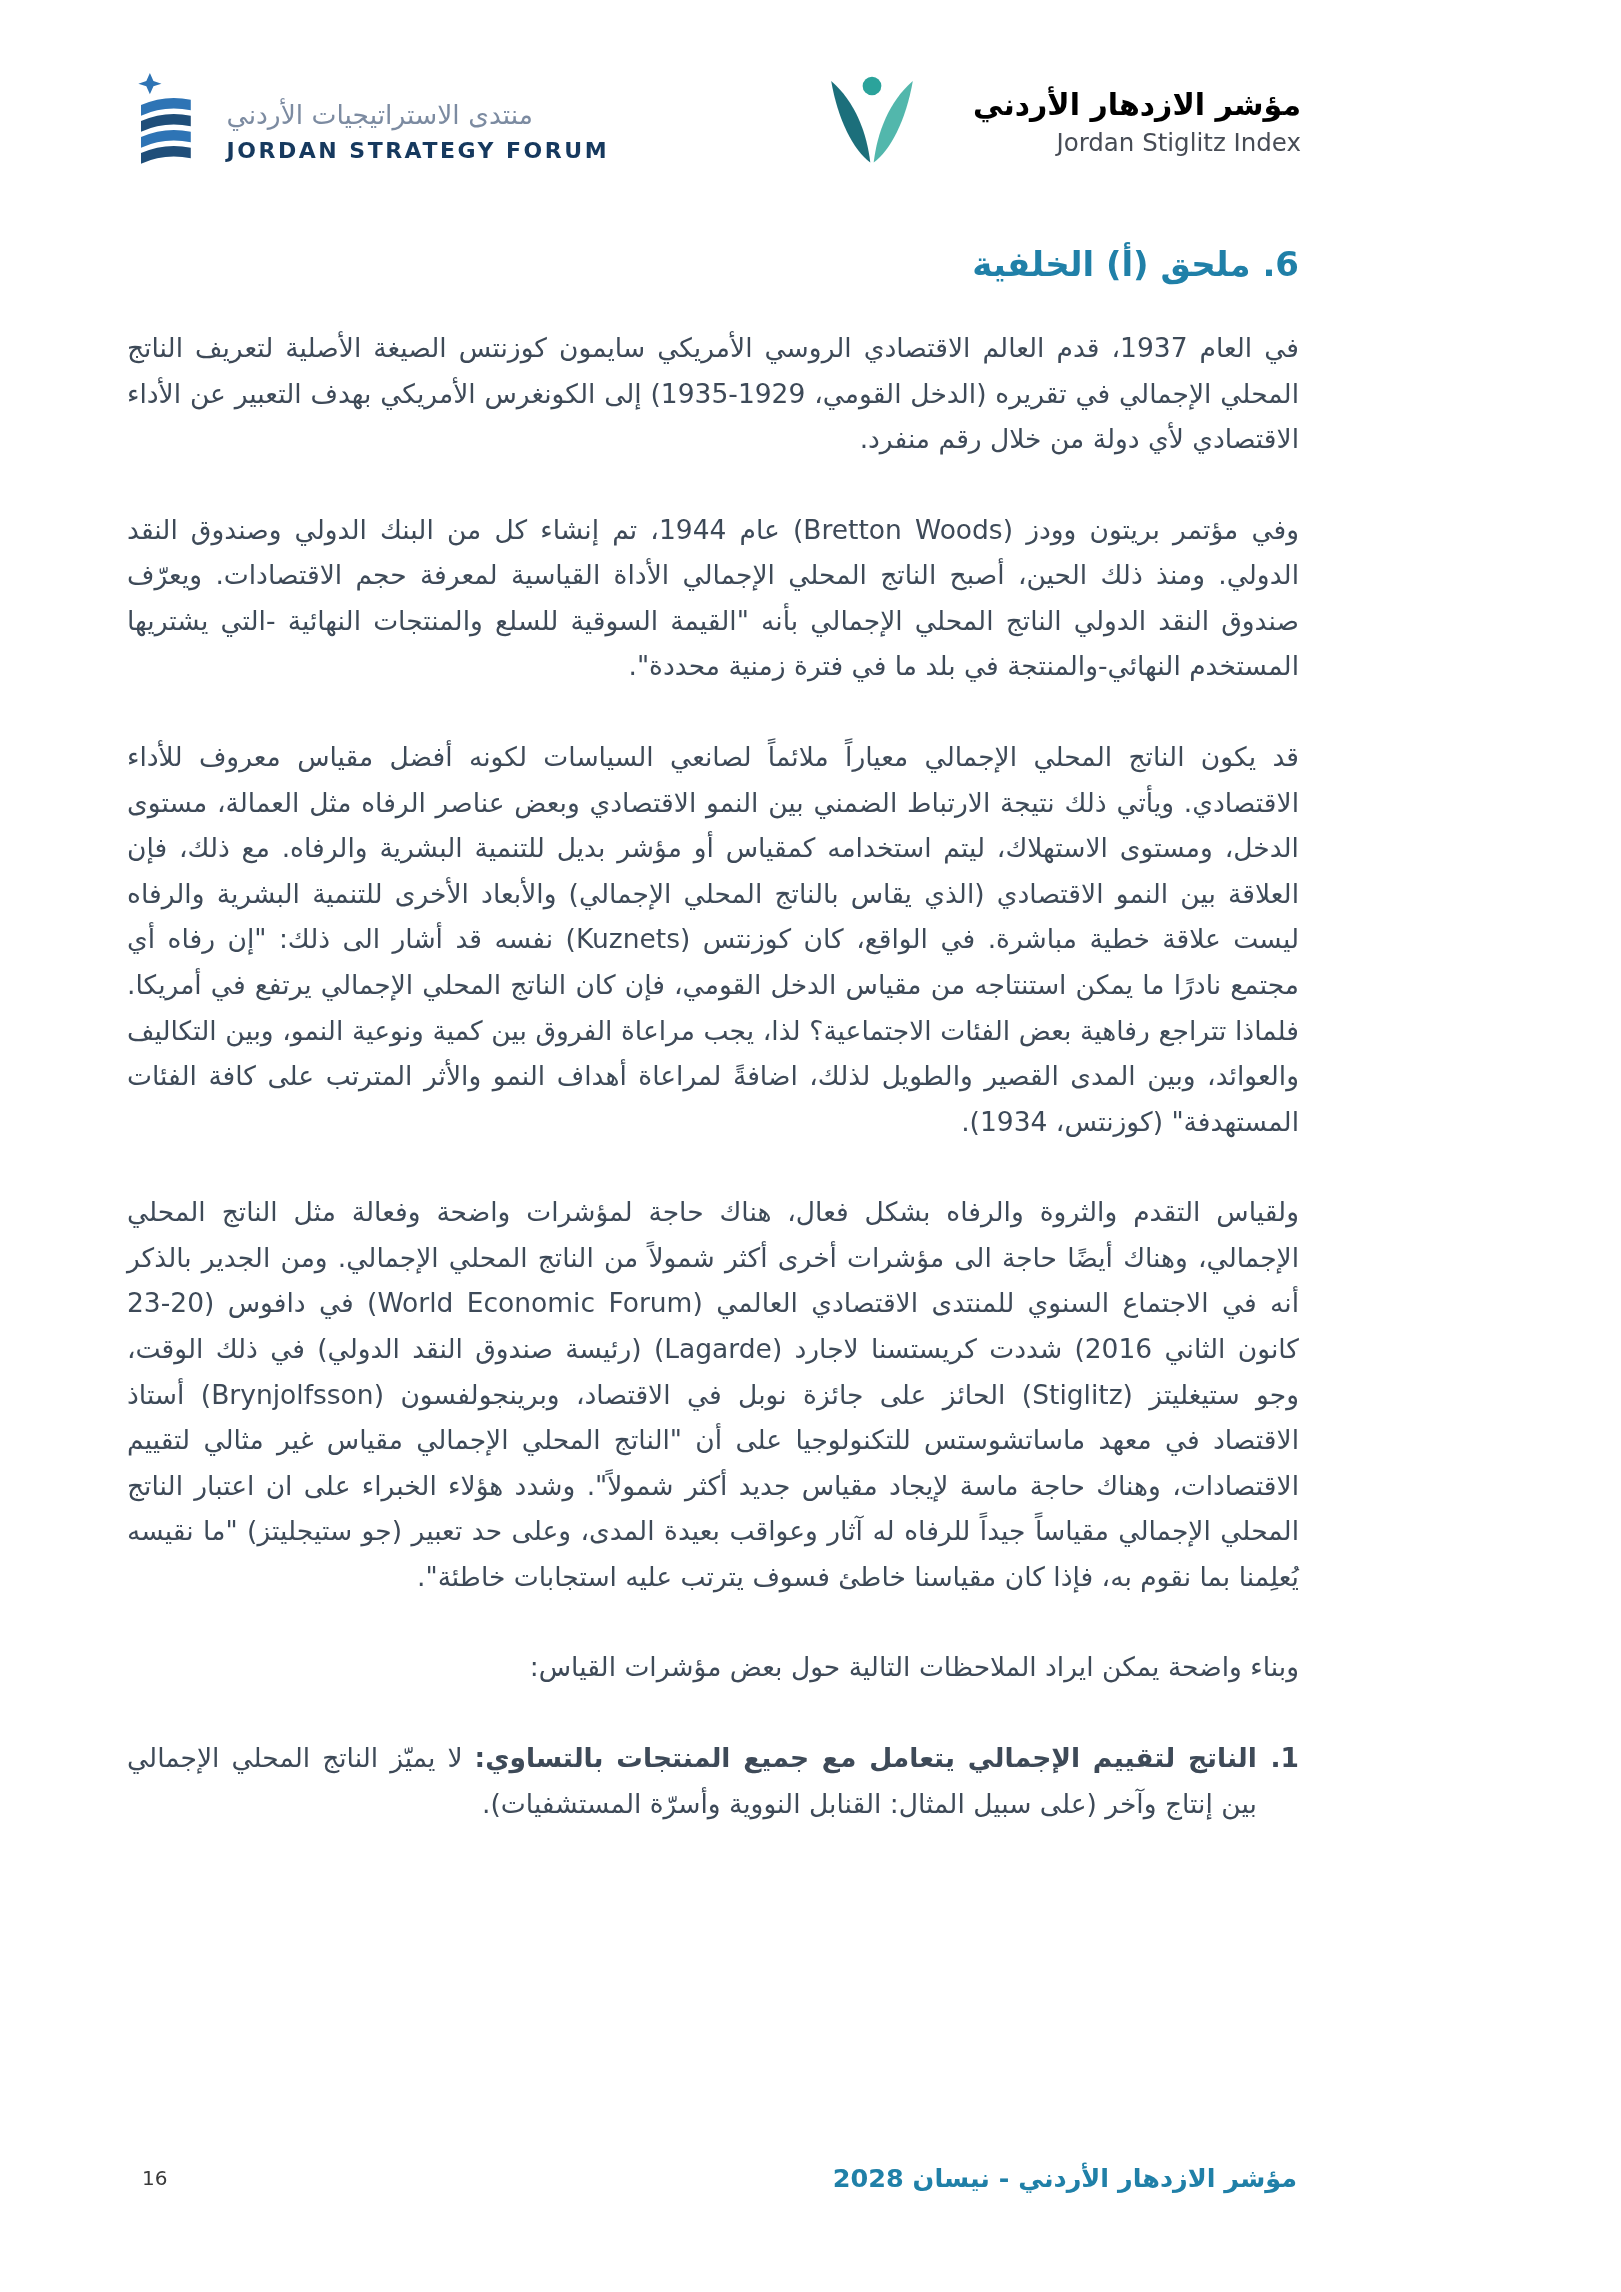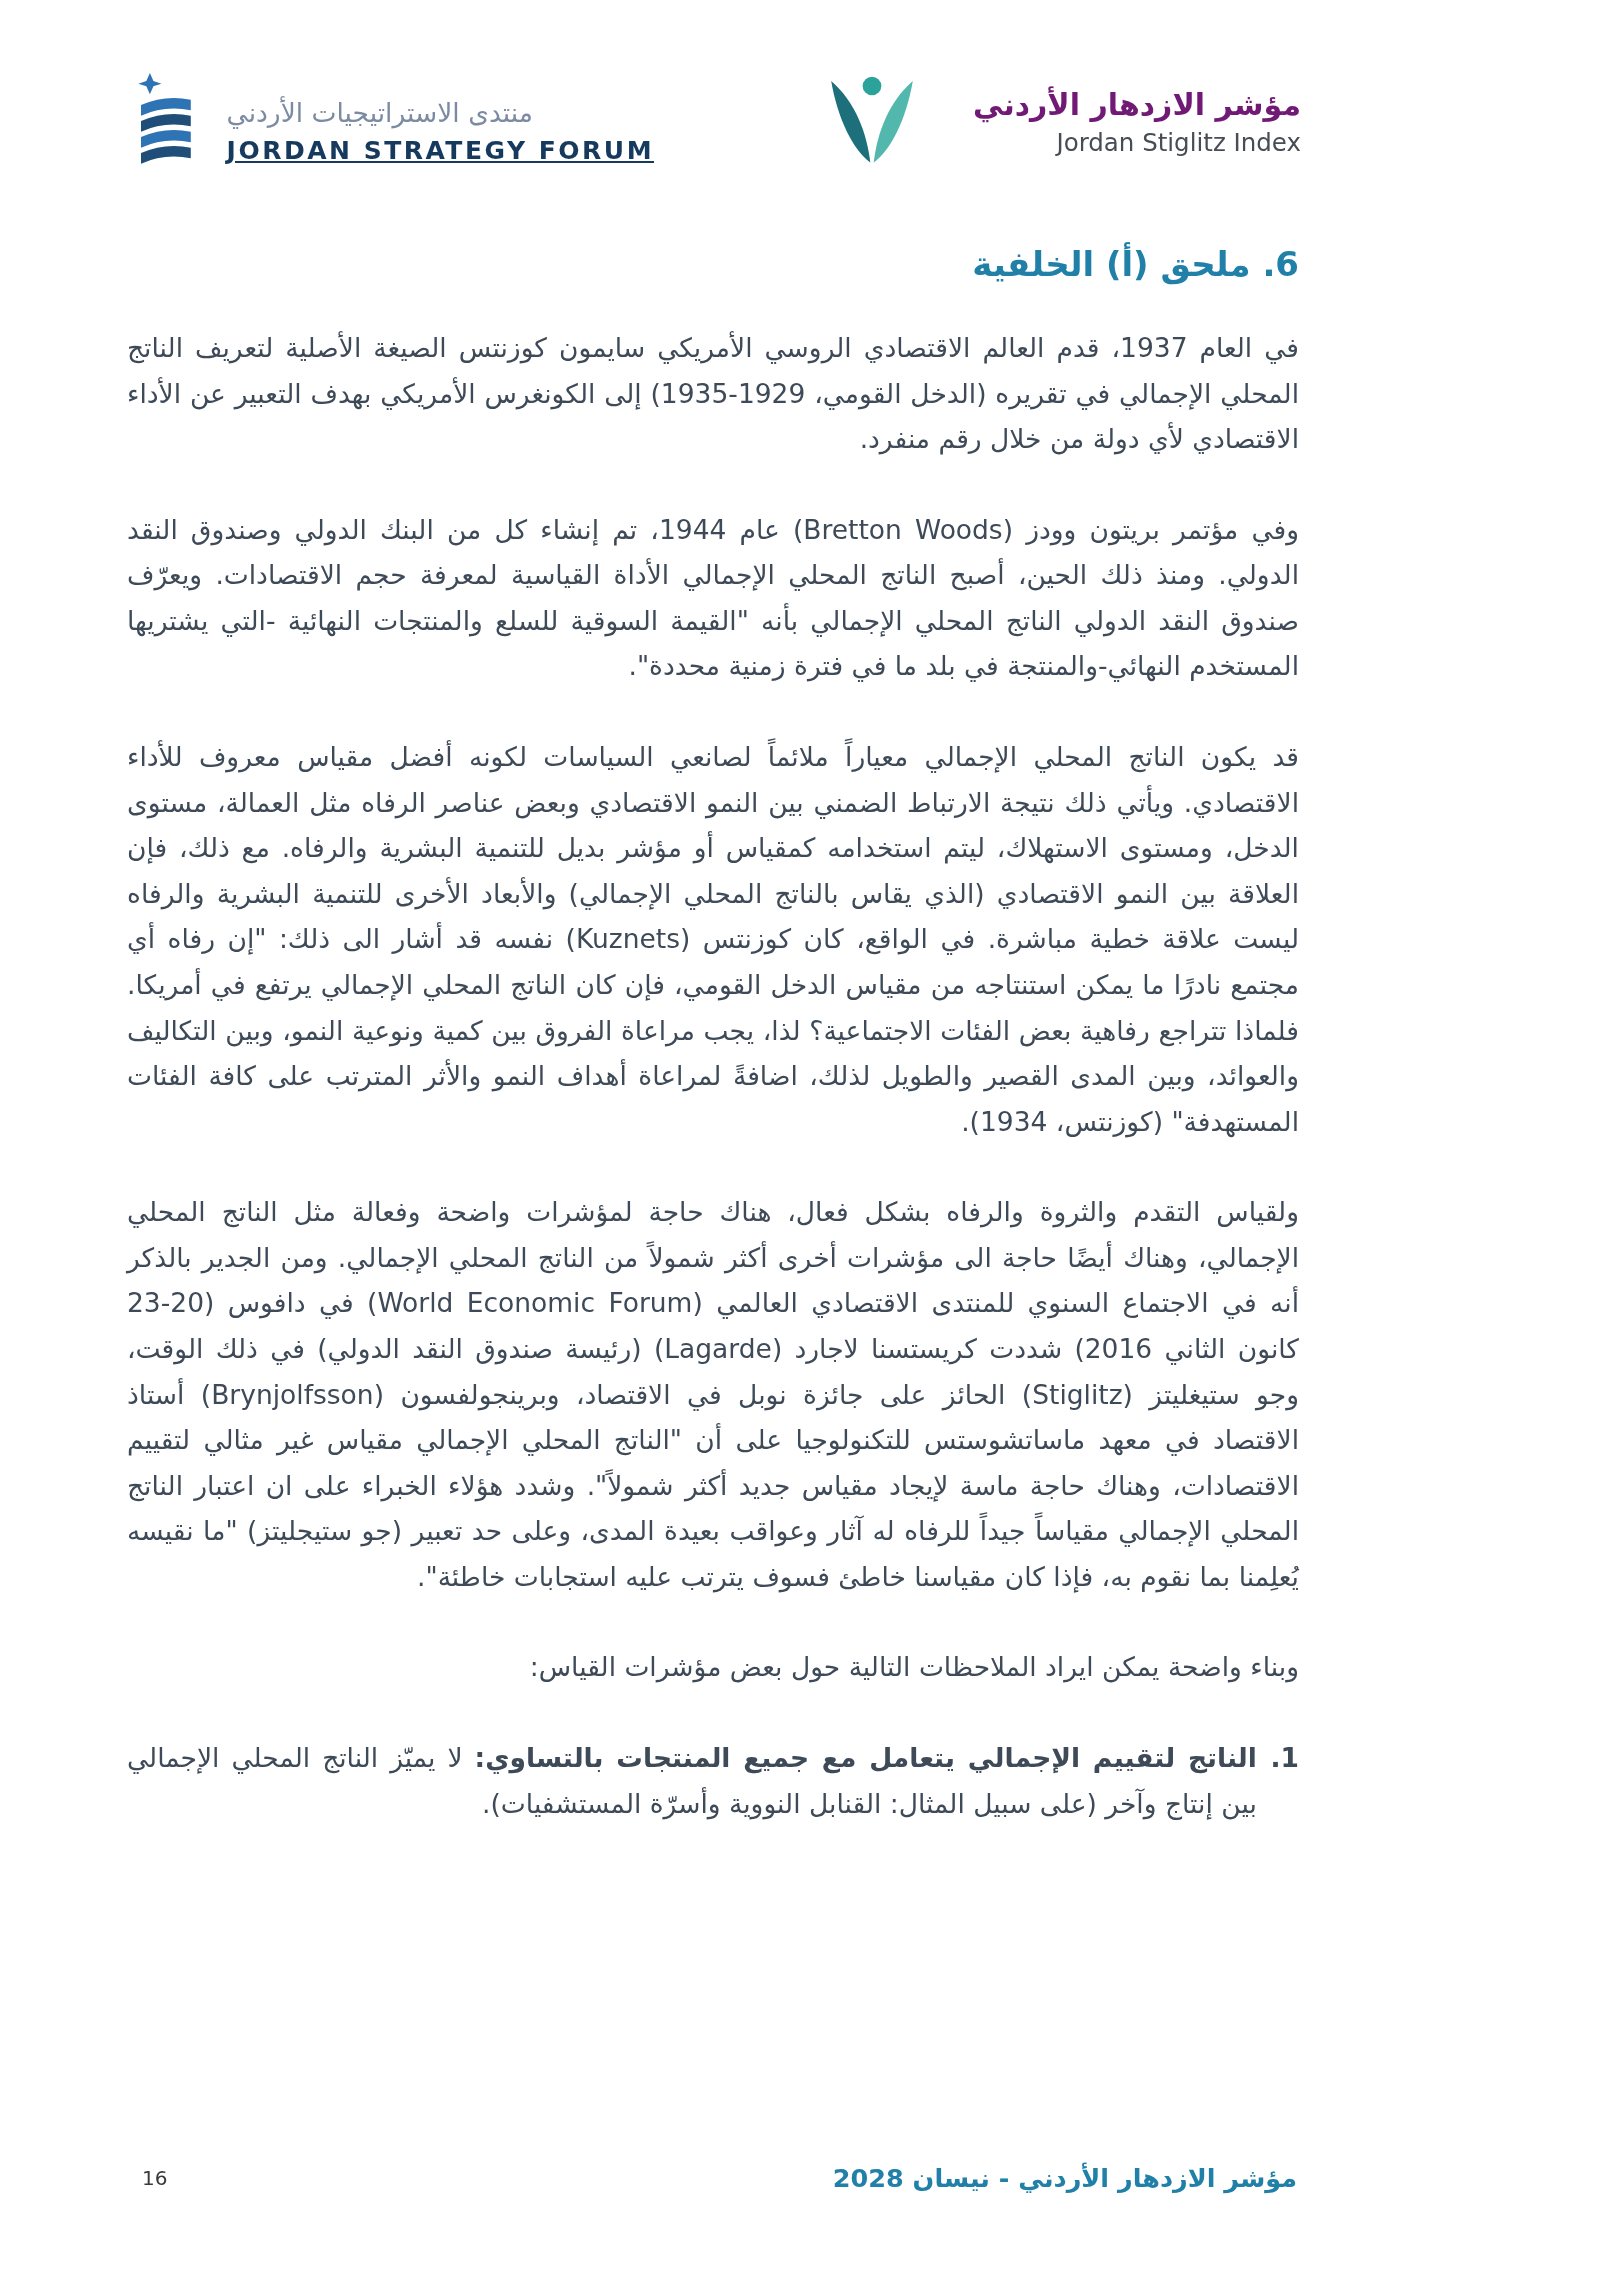--- a/index.html
+++ b/index.html
@@ -18,22 +18,22 @@
   
   .header {
     display: flex;
     justify-content: space-between;
     align-items: flex-start;
     padding: 69px 125px 0 125px;
   }
   .logo { display: flex; align-items: center; gap: 21.6px; }
   .logo-text { display: flex; flex-direction: column; justify-content: center; }
   .jsf-ar { font-size: 26.5px; color: #7c8ba1; direction: rtl; text-align: left; }
-  .jsf-en { font-size: 25px; font-weight: bold; color: #16395e; letter-spacing: 2.5px; margin-top: 7.8px; text-decoration: underline; }
-  .jpi-ar { font-size: 30px; font-weight: bold; color: #701a75; direction: rtl; text-align: right; margin-left: 28px; }
+  .jsf-en { font-size: 22px; font-weight: bold; color: #16395e; letter-spacing: 2.5px; margin-top: 7.8px; }
+  .jpi-ar { font-size: 30px; font-weight: bold; color: #000000; direction: rtl; text-align: right; margin-left: 28px; }
   .jpi-en { font-size: 24.5px; color: #474c55; margin-top: 5.9px; text-align: right; }
 
   
   .content {
     padding: 51px 127px 0 127px;
     direction: rtl;
   }
   .title {
     color: #2080a8;
     font-size: 34px;

